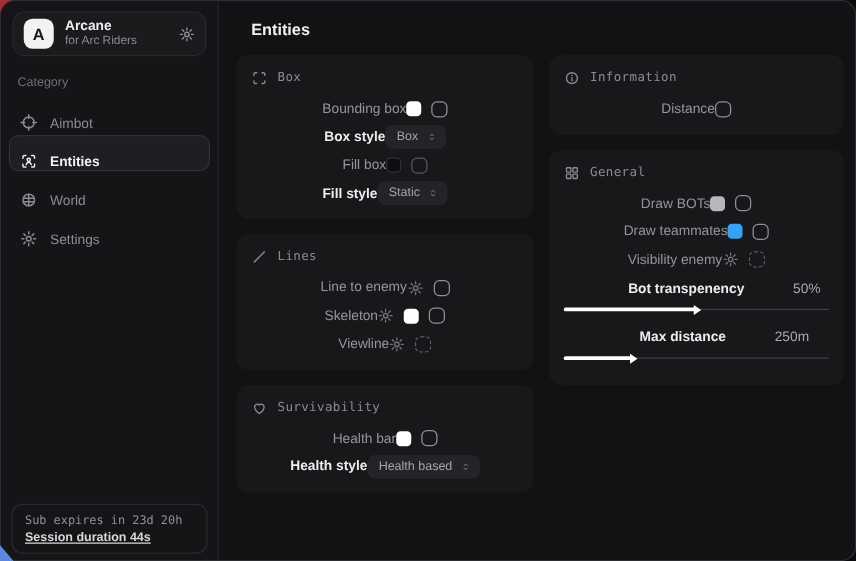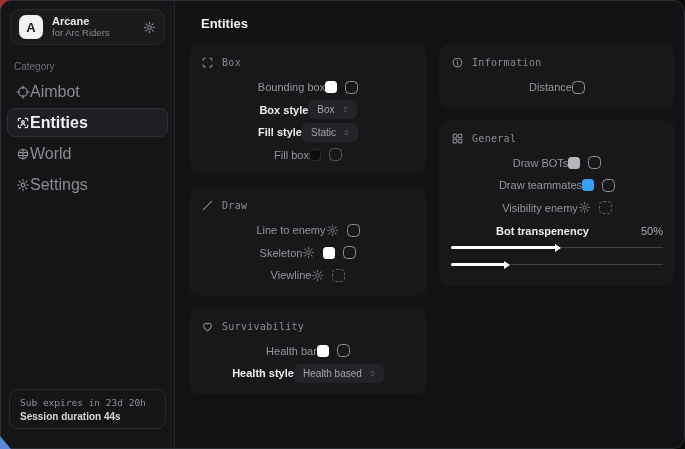--- a/index.html
+++ b/index.html
@@ -22,29 +22,29 @@
     border-radius:10px;display:flex;align-items:center;gap:9px;padding:0 8px;box-sizing:border-box;}
   .logo{width:24px;height:24px;background:#f2f2f3;border-radius:7px;color:#17181a;
     font-weight:700;font-size:13px;display:grid;place-items:center;flex:none;}
   .brand-text{flex:1;line-height:1.15;}
   .brand-name{font-size:11px;font-weight:700;color:#ededf0;}
   .brand-tag{font-size:9.5px;color:#8b8c91;}
   .brand-gear{color:#8f9095;width:13px;height:13px;flex:none;}
 
   .cat-label{margin:16px 0 5px 13px;font-size:10px;color:#6e6f74;}
   .nav{display:flex;flex-direction:column;gap:2px;padding:0 6px;}
-  .nav-item{height:27px;display:flex;align-items:center;padding:0 8px;
-    border:1px solid transparent;border-radius:8px;color:#8b8c91;font-size:16px;cursor:default;}
+  .nav-item{height:27px;display:flex;align-items:flex-end;gap:10px;padding:0 8px;
+    border:1px solid transparent;border-radius:8px;color:#8b8c91;font-size:11px;cursor:default;}
   .nav-item svg{width:14px;height:14px;flex:none;}
   .nav-item.selected{background:#1e1f23;border-color:#313237;color:#f1f1f3;font-weight:700;}
 
-  .sub-card{position:absolute;left:8px;right:8px;bottom:19px;border:1px solid #28292d;
+  .sub-card{position:absolute;left:8px;right:8px;bottom:5px;border:1px solid #28292d;
     border-radius:9px;padding:7px 10px 6px;box-sizing:border-box;}
   .sub-line1{font-family:"DejaVu Sans Mono","Liberation Mono",monospace;font-size:9.5px;color:#8d9196;}
-  .sub-line2{margin-top:3px;font-size:10px;font-weight:700;color:#d8d8db;}
+  .sub-line2{margin-top:3px;font-size:10px;font-weight:700;color:#d8d8db;text-decoration:underline;}
 
   
   .main{flex:1;padding:13px 12px 0 14px;box-sizing:border-box;}
   .page-title{font-size:13px;font-weight:700;color:#f0f0f2;margin:2px 0 13px 12px;}
   .cols{display:flex;gap:12px;align-items:flex-start;}
   .col-l{width:238px;}
   .col-r{width:236px;}
   .card{background:#18181b;border-radius:10px;padding:10px 12px 9px;margin-bottom:12px;box-sizing:border-box;}
   .card-head{display:flex;align-items:center;gap:8px;color:#8b8c91;margin:2px 0 7px;
     font-family:"DejaVu Sans Mono","Liberation Mono",monospace;font-size:10px;letter-spacing:.3px;}
@@ -57,21 +57,21 @@
   .swatch.dark{border:1px solid #2e2f33;}
   .checkbox{width:13px;height:13px;border:1.5px solid #909196;border-radius:4.5px;box-sizing:border-box;}
   .checkbox.dim{border-color:#56575c;}
   .checkbox.dashed{border-style:dashed;border-color:#616266;}
   .mini-gear{width:13px;height:13px;color:#737478;}
   .select{display:flex;align-items:center;gap:6px;background:#242428;border-radius:6px;
     height:19px;padding:0 7px 0 9px;font-size:10px;color:#a4a5aa;}
   .select svg{width:9px;height:9px;color:#8a8b90;}
 
   .slider-group{margin-top:2px;}
-  .slider-row{height:20px;display:flex;align-items:center;justify-content:space-between;padding-left:45px;}
+  .slider-row{height:20px;display:flex;align-items:center;justify-content:center;padding-left:45px;}
   .slider-val{font-size:11px;color:#a9aaaf;margin-left:39px;}
   .slider{position:relative;height:9px;margin:2px 0 8px;}
   .slider .track{position:absolute;left:0;right:0;top:3.8px;height:1.5px;background:#3d3e43;}
   .slider .fill{position:absolute;left:0;top:3.2px;height:2.6px;background:#ffffff;border-radius:2px;}
   .slider .thumb{position:absolute;top:0.5px;width:0;height:0;border-left:6px solid #ffffff;
     border-top:4px solid transparent;border-bottom:4px solid transparent;}
   svg{fill:none;stroke:currentColor;stroke-width:2;stroke-linecap:round;stroke-linejoin:round;}
 </style>
 </head>
 <body>
@@ -160,43 +160,43 @@
             <div class="row">
               <span class="row-label strong">Box style</span>
               <span class="select">
                 <span>Box</span>
                 <svg viewBox="0 0 24 24">
                   <path d="M8.5 9.5L12 6l3.5 3.5M8.5 14.5L12 18l3.5-3.5"></path>
                 </svg>
               </span>
             </div>
             <div class="row">
+              <span class="row-label">Fill box</span>
+              <span class="ctrl">
+                <span class="swatch dark" style="background: rgb(13, 13, 15);"></span>
+                <span class="checkbox dim"></span>
+              </span>
+            </div>
+            <div class="row">
               <span class="row-label strong">Fill style</span>
               <span class="select">
                 <span>Static</span>
                 <svg viewBox="0 0 24 24">
                   <path d="M8.5 9.5L12 6l3.5 3.5M8.5 14.5L12 18l3.5-3.5"></path>
                 </svg>
               </span>
             </div>
-            <div class="row">
-              <span class="row-label">Fill box</span>
-              <span class="ctrl">
-                <span class="swatch dark" style="background: rgb(13, 13, 15);"></span>
-                <span class="checkbox dim"></span>
-              </span>
-            </div>
           </div>
 
           <div class="card">
             <div class="card-head">
               <svg viewBox="0 0 24 24">
                   <path d="M4.5 19.5L19.5 4.5"></path>
                 </svg>
-              <span>Draw</span>
+              <span>Lines</span>
             </div>
             <div class="row">
               <span class="row-label">Line to enemy</span>
               <span class="ctrl">
                 <svg class="mini-gear" viewBox="0 0 24 24">
                   <circle cx="12" cy="12" r="3.2"></circle>
                   <path d="M12 2.5v3M12 18.5v3M2.5 12h3M18.5 12h3M5.3 5.3l2.1 2.1M16.6 16.6l2.1 2.1M18.7 5.3l-2.1 2.1M7.4 16.6l-2.1 2.1"></path>
                 </svg>
                 <span class="checkbox"></span>
               </span>
@@ -307,20 +307,24 @@
                 <span class="slider-val">50%</span>
               </div>
               <div class="slider">
                 <div class="track"></div>
                 <div class="fill" style="width: 50%;"></div>
                 <div class="thumb" style="left: calc(50% - 2px);"></div>
               </div>
             </div>
 
             <div class="slider-group">
+              <div class="slider-row">
+                <span class="row-label strong">Max distance</span>
+                <span class="slider-val">250m</span>
+              </div>
               <div class="slider">
                 <div class="track"></div>
                 <div class="fill" style="width: 26%;"></div>
                 <div class="thumb" style="left: calc(26% - 2px);"></div>
               </div>
             </div>
           </div>
         </div>
       </div>
     </div>

